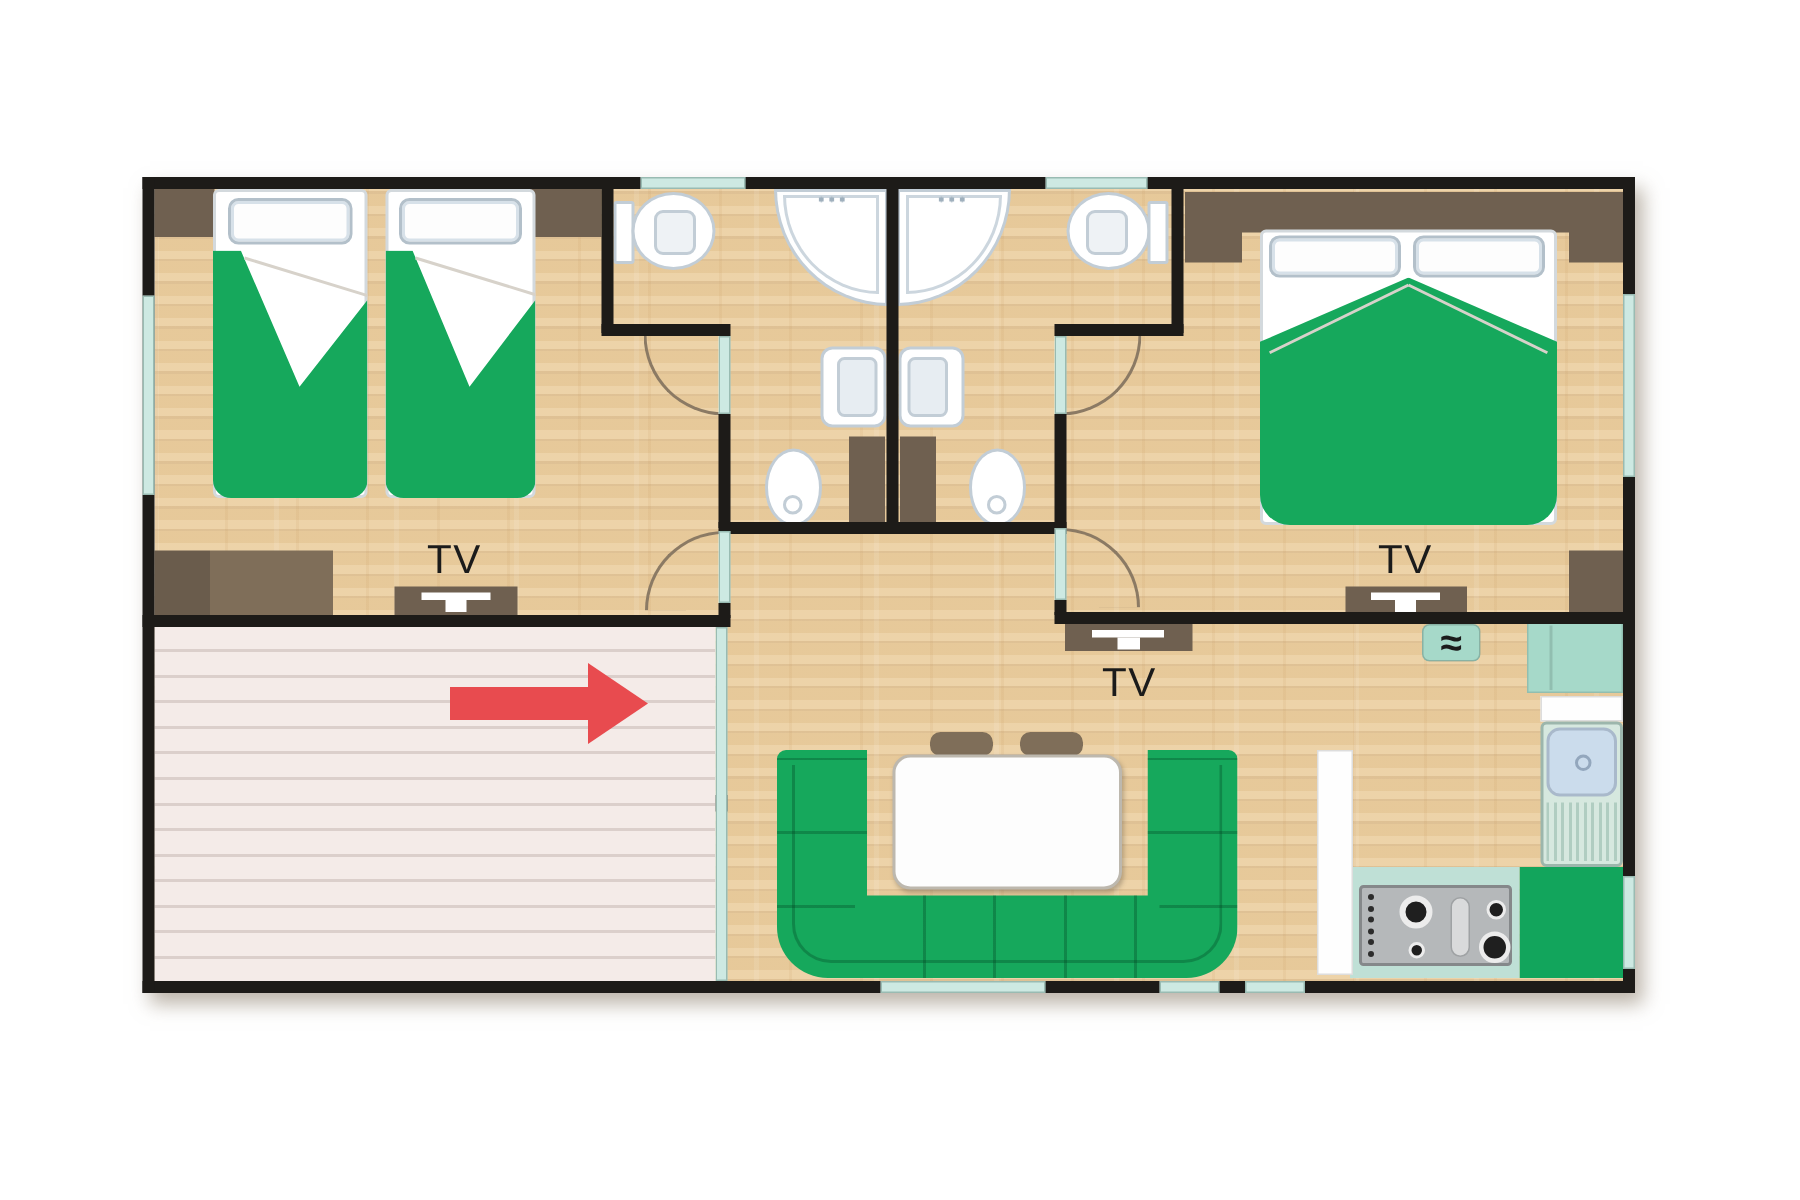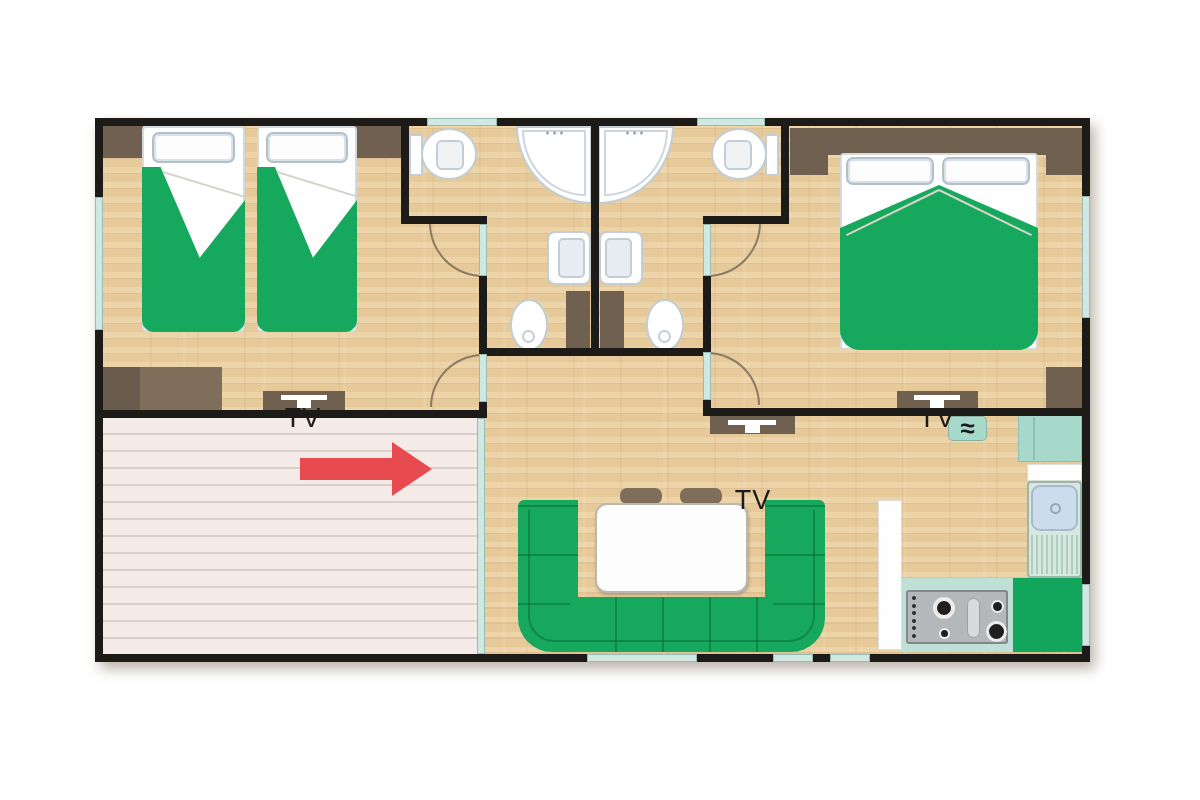--- a/index.html
+++ b/index.html
@@ -21,21 +21,21 @@
   .terrace{
     z-index:2;
     background-color:var(--terrace-deck,#f4ebe8);
     background-image:repeating-linear-gradient(0deg, rgba(0,0,0,0) 0 15px, var(--terrace-line,#dbcfcb) 15px 17px);
   }
   .brown{background:var(--furniture-brown,#6f6050);z-index:2;}
   .brown-light{background:var(--furniture-brown-light,#7f6e59);z-index:2;}
   .fixture{background:var(--fixture-white,#fff);border:2px solid var(--fixture-outline,#c2cdd6);box-sizing:border-box;z-index:2;}
   .arc{box-sizing:border-box;border:0 solid var(--arc-line,#8b7a64);z-index:2;}
   .green{background:var(--furniture-green,#16a85c);}
-  .tv-label{z-index:7;font-size:27px;font-weight:500;color:#1b1b1b;text-align:center;line-height:30px;letter-spacing:1px;margin-top:45px;}
+  .tv-label{z-index:7;font-size:27px;font-weight:500;color:#1b1b1b;text-align:center;line-height:30px;letter-spacing:1px;}
   .tvstand{background:var(--furniture-brown,#6f6050);z-index:3;}
   .tvbar{background:#fff;z-index:4;}
   .bed{background:#fff;border:2px solid #d3d9dd;box-sizing:border-box;border-radius:4px;z-index:2;}
   .pillow{background:#fdfdfd;border:2px solid #b3c0ca;border-radius:7px;box-shadow:inset 0 0 0 2px rgba(205,218,228,.8);box-sizing:border-box;z-index:3;}
   .blanket{overflow:hidden;z-index:3;}
   .blanket .fill{position:absolute;left:0;top:0;width:100%;height:100%;background:var(--furniture-green,#16a85c);}
   .foldline{position:absolute;height:2px;background:#d7d2ca;transform-origin:left center;z-index:3;}
   .sofa{z-index:2;}
   .sofa-seam-h{background-image:repeating-linear-gradient(0deg, rgba(0,0,0,0) 0 47px, rgba(0,60,30,.30) 47px 49px);}
   .sofa-seam-v{background-image:repeating-linear-gradient(90deg, rgba(0,0,0,0) 0 45px, rgba(0,60,30,.30) 45px 47px);}

